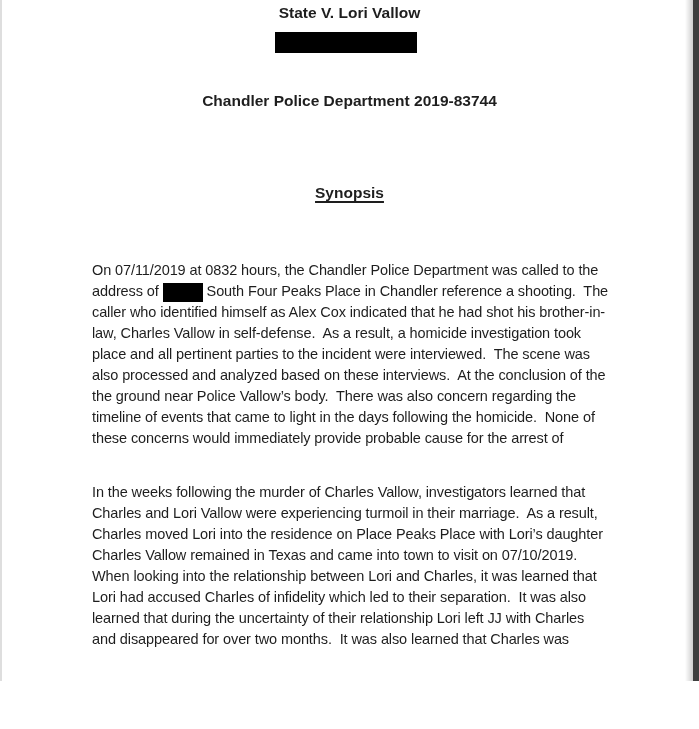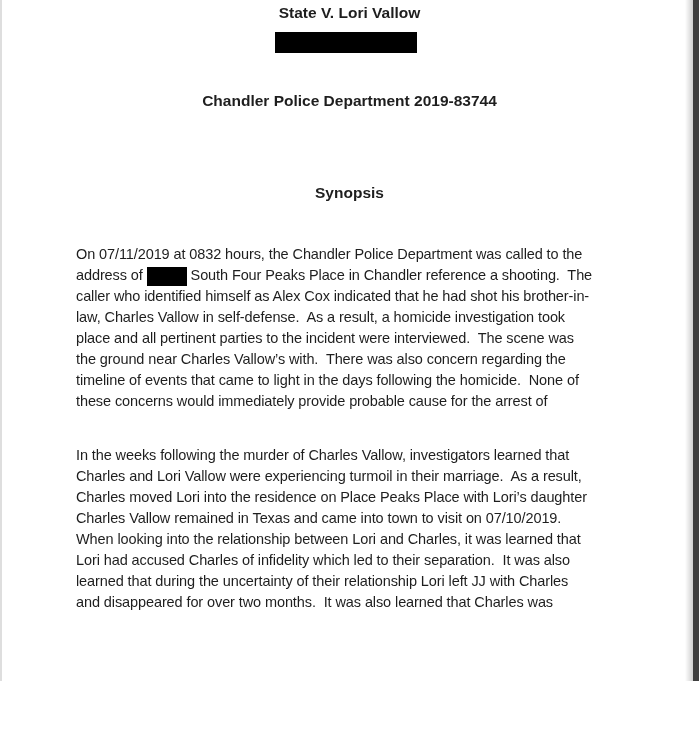--- a/index.html
+++ b/index.html
@@ -41,38 +41,39 @@
     text-align: center;
     font-weight: bold;
     font-size: 15.5px;
     line-height: 20px;
     white-space: pre;
   }
   .case-title   { top: 3px; }
   .dept-line    { top: 91px; }
   .section-heading {
     top: 183px;
+    text-decoration: underline;
     text-decoration-thickness: 2px;
     text-underline-offset: 3px;
   }
   .redaction-bar-title {
     position: absolute;
     left: 275px;
     top: 32px;
     width: 142px;
     height: 21px;
     background: var(--redaction, #000000);
   }
   .doc-body {
     position: absolute;
     left: 76px;
     top: 244px;
     width: 560px;
   }
-  .paragraph { margin: 0; }
+  .paragraph { margin: 16px; }
   .paragraph + .paragraph { margin-top: 33px; }
   .doc-line {
     font-size: 14.5px;
     line-height: 21px;
     white-space: pre;
     letter-spacing: -0.1px;
   }
   .redaction {
     display: inline-block;
     height: 19px;
@@ -98,21 +99,22 @@
 
   <div class="doc-heading section-heading">Synopsis</div>
 
   <div class="doc-body">
       <div class="paragraph">
         <div class="doc-line">On 07/11/2019 at 0832 hours, the Chandler Police Department was called to the</div>
         <div class="doc-line">address of <span class="redaction" style="width: 40px;"></span> South Four Peaks Place in Chandler reference a shooting.  The</div>
         <div class="doc-line">caller who identified himself as Alex Cox indicated that he had shot his brother-in-</div>
         <div class="doc-line">law, Charles Vallow in self-defense.  As a result, a homicide investigation took</div>
         <div class="doc-line">place and all pertinent parties to the incident were interviewed.  The scene was</div>
-        <div class="doc-line">the ground near Charles Vallow’s with.  There was also concern regarding the</div>
+        <div class="doc-line">also processed and analyzed based on these interviews.  At the conclusion of the</div>
+        <div class="doc-line">the ground near Police Vallow’s body.  There was also concern regarding the</div>
         <div class="doc-line">timeline of events that came to light in the days following the homicide.  None of</div>
         <div class="doc-line">these concerns would immediately provide probable cause for the arrest of</div>
       </div>
       <div class="paragraph">
         <div class="doc-line">In the weeks following the murder of Charles Vallow, investigators learned that</div>
         <div class="doc-line">Charles and Lori Vallow were experiencing turmoil in their marriage.  As a result,</div>
         <div class="doc-line">Charles moved Lori into the residence on Place Peaks Place with Lori’s daughter</div>
         <div class="doc-line">Charles Vallow remained in Texas and came into town to visit on 07/10/2019.</div>
         <div class="doc-line">When looking into the relationship between Lori and Charles, it was learned that</div>
         <div class="doc-line">Lori had accused Charles of infidelity which led to their separation.  It was also</div>

